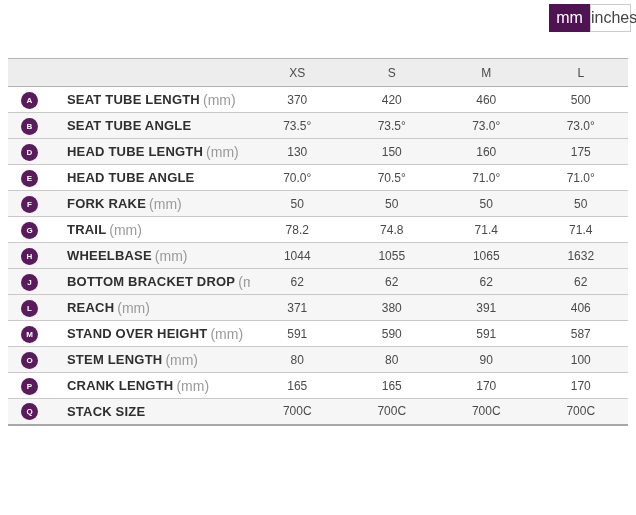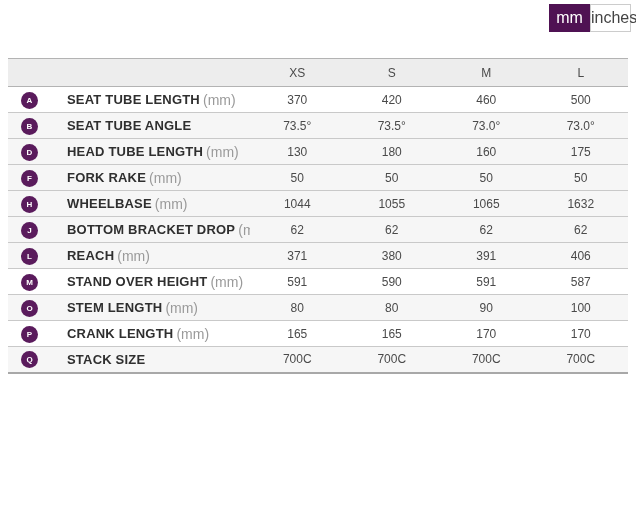--- a/index.html
+++ b/index.html
@@ -158,32 +158,50 @@
       <td class="value-cell">73.5°</td>
       <td class="value-cell">73.5°</td>
       <td class="value-cell">73.0°</td>
       <td class="value-cell">73.0°</td>
     </tr>
         <tr class="alt">
       <td class="label-cell">
         <span class="badge">D</span><span class="row-label">HEAD TUBE LENGTH</span><span class="row-unit">(mm)</span>
       </td>
       <td class="value-cell">130</td>
-      <td class="value-cell">180</td>
+      <td class="value-cell">150</td>
       <td class="value-cell">160</td>
       <td class="value-cell">175</td>
     </tr>
+        <tr>
+      <td class="label-cell">
+        <span class="badge">E</span><span class="row-label">HEAD TUBE ANGLE</span><span class="row-unit"></span>
+      </td>
+      <td class="value-cell">70.0°</td>
+      <td class="value-cell">70.5°</td>
+      <td class="value-cell">71.0°</td>
+      <td class="value-cell">71.0°</td>
+    </tr>
         <tr class="alt">
       <td class="label-cell">
         <span class="badge">F</span><span class="row-label">FORK RAKE</span><span class="row-unit">(mm)</span>
       </td>
       <td class="value-cell">50</td>
       <td class="value-cell">50</td>
       <td class="value-cell">50</td>
       <td class="value-cell">50</td>
+    </tr>
+        <tr>
+      <td class="label-cell">
+        <span class="badge">G</span><span class="row-label">TRAIL</span><span class="row-unit">(mm)</span>
+      </td>
+      <td class="value-cell">78.2</td>
+      <td class="value-cell">74.8</td>
+      <td class="value-cell">71.4</td>
+      <td class="value-cell">71.4</td>
     </tr>
         <tr class="alt">
       <td class="label-cell">
         <span class="badge">H</span><span class="row-label">WHEELBASE</span><span class="row-unit">(mm)</span>
       </td>
       <td class="value-cell">1044</td>
       <td class="value-cell">1055</td>
       <td class="value-cell">1065</td>
       <td class="value-cell">1632</td>
     </tr>

